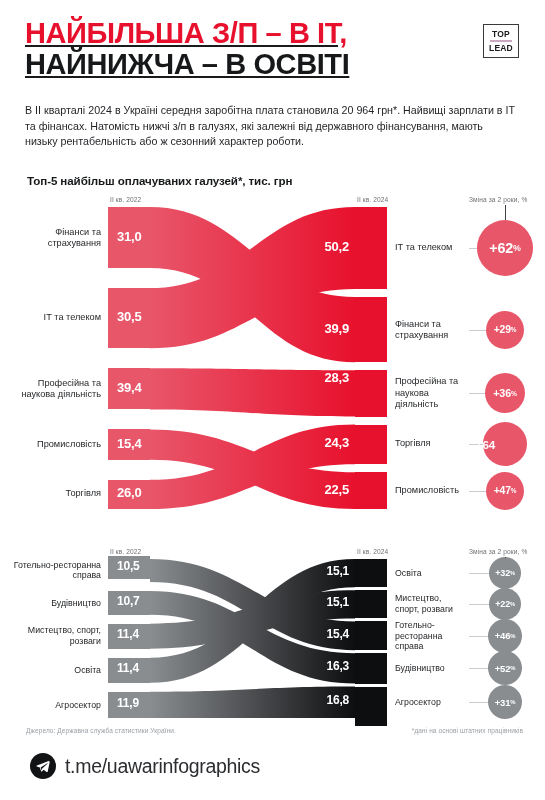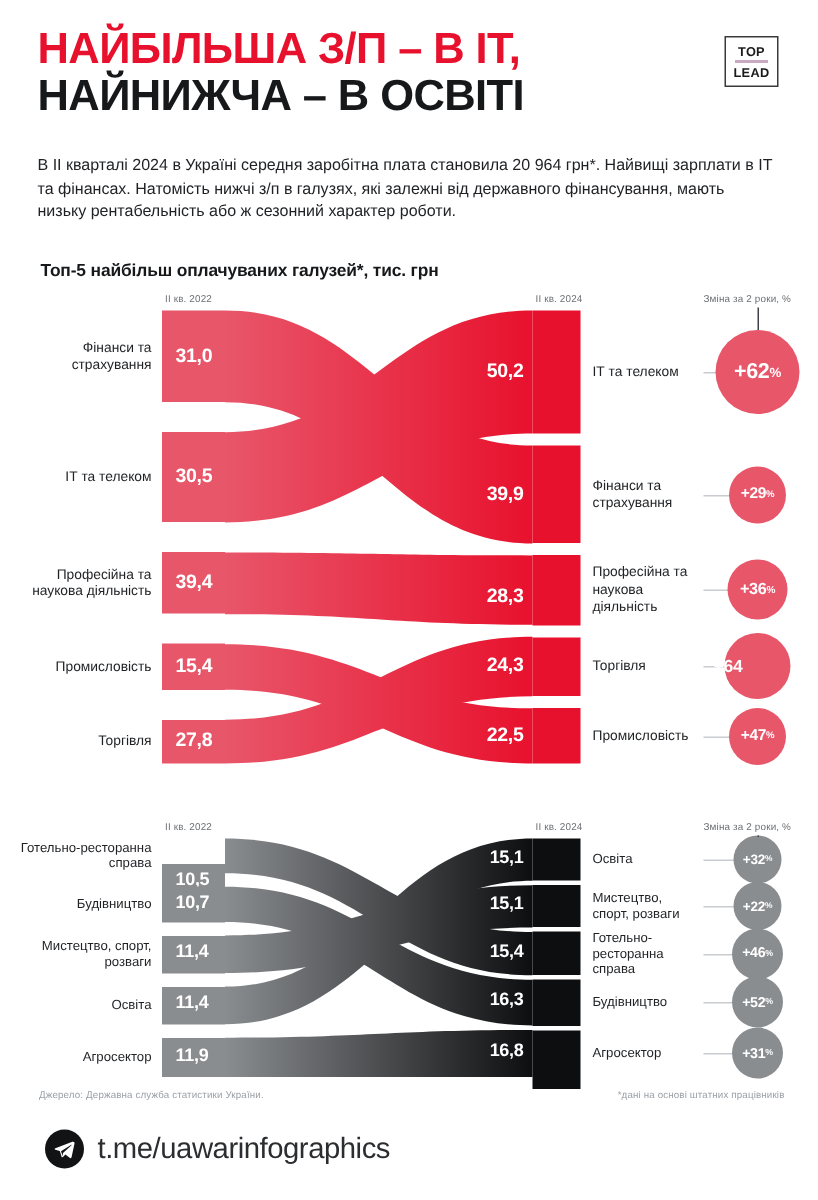--- a/index.html
+++ b/index.html
@@ -6,21 +6,21 @@
   html, body {
     width: 545px; height: 800px;
     background: #ffffff;
     font-family: "Liberation Sans", "DejaVu Sans", sans-serif;
     color: #1a1a1a;
     overflow: hidden;
   }
   .page { position: relative; width: 545px; height: 800px; }
 
   
-  .header { position: absolute; left: 25px; top: 18px; width: 495px; }
+  .header { position: absolute; left: 25px; top: 18px; width: 495px; text-decoration: underline; }
   .title-line { font-size: 29px; font-weight: 800; letter-spacing: -0.4px; line-height: 1.08; white-space: nowrap; }
   .title-line.red { color: #e8112d; }
   .title-line.black { color: #16181a; }
   .toplead {
     position: absolute; right: 1px; top: 6px;
     width: 36px; height: 34px; border: 1.4px solid #3a3a3a;
     display: flex; flex-direction: column; align-items: center; justify-content: center;
     background: #fff;
   }
   .toplead span { font-size: 8.5px; font-weight: 700; color: #1a1a1a; line-height: 1.25; letter-spacing: 0.2px; }
@@ -141,21 +141,21 @@
       <div class="cat-label left" style="right: 444px; top: 122.186px; width: 95px; transform: translateY(-50%);">ІТ та телеком</div>
       <div class="node left" style="left: 108px; top: 172.252px; width: 42px; height: 41.206px; background: rgb(232, 86, 106);">
         <span class="val" style="top: 11.603px;">39,4</span>
       </div>
       <div class="cat-label left" style="right: 444px; top: 192.855px; width: 95px; transform: translateY(-50%);">Професійна та наукова діяльність</div>
       <div class="node left" style="left: 108px; top: 233.458px; width: 42px; height: 30.3623px; background: rgb(232, 86, 106);">
         <span class="val" style="top: 6.18117px;">15,4</span>
       </div>
       <div class="cat-label left" style="right: 444px; top: 248.639px; width: 95px; transform: translateY(-50%);">Промисловість</div>
       <div class="node left" style="left: 108px; top: 283.821px; width: 42px; height: 29.1794px; background: rgb(232, 86, 106);">
-        <span class="val" style="top: 5.5897px;">27,8</span>
+        <span class="val" style="top: 5.5897px;">26,0</span>
       </div>
       <div class="cat-label left" style="right: 444px; top: 298.41px; width: 95px; transform: translateY(-50%);">Торгівля</div>
       <div class="node right" style="left: 355px; top: 11px; width: 32px; height: 82.046px; background: rgb(232, 17, 45);">
         <span class="val" style="top: 32.023px;">50,2</span>
       </div>
       <div class="cat-label right" style="left: 395px; top: 52.023px; width: 72px; transform: translateY(-50%);">ІТ та телеком</div>
       <div class="leader" style="left: 469px; top: 52.023px; width: 26px;"></div>
       <div class="badge" style="left: 477px; top: 24.023px; width: 56px; height: 56px; background: rgb(232, 86, 106); font-size: 14.32px;">
         <span>+62</span>
         <sup>%</sup>
@@ -164,21 +164,21 @@
       <div class="node right" style="left: 355px; top: 101.046px; width: 32px; height: 65.2119px; background: rgb(232, 17, 45);">
         <span class="val" style="top: 23.6059px;">39,9</span>
       </div>
       <div class="cat-label right" style="left: 395px; top: 133.652px; width: 72px; transform: translateY(-50%);">Фінанси та страхування</div>
       <div class="leader" style="left: 469px; top: 133.652px; width: 26px;"></div>
       <div class="badge" style="left: 486px; top: 114.652px; width: 38px; height: 38px; background: rgb(232, 86, 106); font-size: 10.36px;">
         <span>+29</span>
         <sup>%</sup>
       </div>
       <div class="node right" style="left: 355px; top: 174.258px; width: 32px; height: 46.253px; background: rgb(232, 17, 45);">
-        <span class="val" style="top: 19px;">28,3</span>
+        <span class="val" style="top: 0;">28,3</span>
       </div>
       <div class="cat-label right" style="left: 395px; top: 197.384px; width: 72px; transform: translateY(-50%);">Професійна та наукова діяльність</div>
       <div class="leader" style="left: 469px; top: 197.384px; width: 26px;"></div>
       <div class="badge" style="left: 485px; top: 177.384px; width: 40px; height: 40px; background: rgb(232, 86, 106); font-size: 10.8px;">
         <span>+36</span>
         <sup>%</sup>
       </div>
       <div class="node right" style="left: 355px; top: 228.511px; width: 32px; height: 39.7155px; background: rgb(232, 17, 45);">
         <span class="val" style="top: 10.8577px;">24,3</span>
       </div>
@@ -213,21 +213,21 @@
         <path d="M150,75.64758497316637 C244.3,75.64758497316637 260.7,42.204574332909786 355,42.204574332909786
                L355,70.40914866581957 C260.7,70.40914866581957 244.3,100.73166368515206 150,100.73166368515206 Z" fill="url(#chart2-grad)"></path>
         <path d="M150,109.73166368515206 C244.3,109.73166368515206 260.7,11 355,11
                L355,39.204574332909786 C260.7,39.204574332909786 244.3,134.81574239713774 150,134.81574239713774 Z" fill="url(#chart2-grad)"></path>
         <path d="M150,143.81574239713774 C244.3,143.81574239713774 260.7,138.62007623888184 355,138.62007623888184
                L355,170 C260.7,170 244.3,170 150,170 Z" fill="url(#chart2-grad)"></path>
       </svg>
       <div class="axis-label" style="left: 110px; top: 0px;">ІІ кв. 2022</div>
       <div class="axis-label" style="left: 357px; top: 0px;">ІІ кв. 2024</div>
       <div class="axis-label" style="left: 469px; top: 0px;">Зміна за 2 роки, %</div>
-      <div class="node left" style="left: 108px; top: 28px; width: 42px; height: 23.1038px; background: rgb(138, 141, 144); padding-left: 33px;">
+      <div class="node left" style="left: 108px; top: 8px; width: 42px; height: 23.1038px; background: rgb(138, 141, 144); padding-left: 33px;">
         <span class="val" style="top: 2.55188px;">10,5</span>
       </div>
       <div class="cat-label left" style="right: 444px; top: 22.5519px; width: 95px; transform: translateY(-50%);">Готельно-ресторанна справа</div>
       <div class="node left" style="left: 108px; top: 43.1038px; width: 42px; height: 23.5438px; background: rgb(138, 141, 144);">
         <span class="val" style="top: 2.77191px;">10,7</span>
       </div>
       <div class="cat-label left" style="right: 444px; top: 54.8757px; width: 95px; transform: translateY(-50%);">Будівництво</div>
       <div class="node left" style="left: 108px; top: 75.6476px; width: 42px; height: 25.0841px; background: rgb(138, 141, 144);">
         <span class="val" style="top: 3.54204px;">11,4</span>
       </div>

